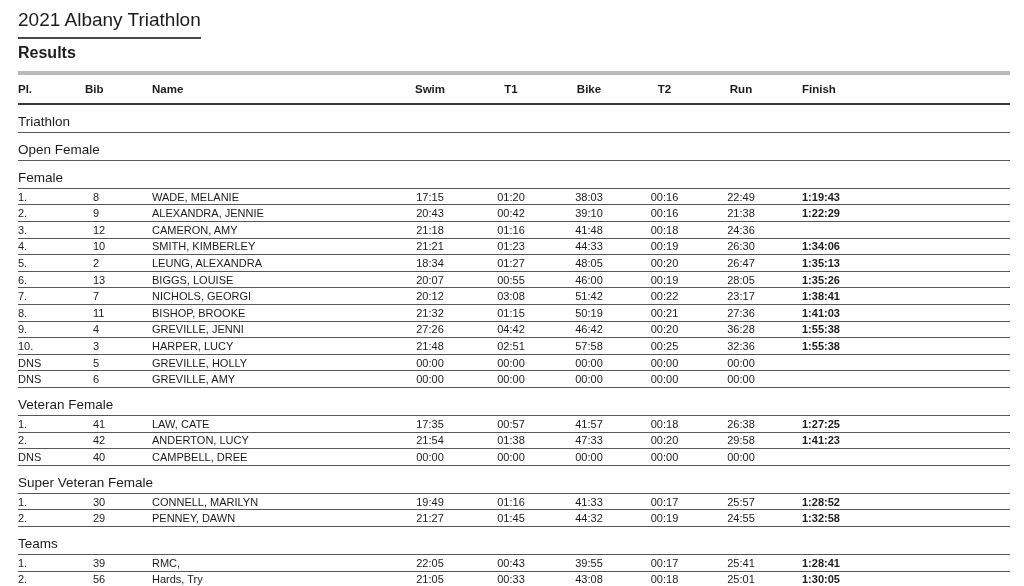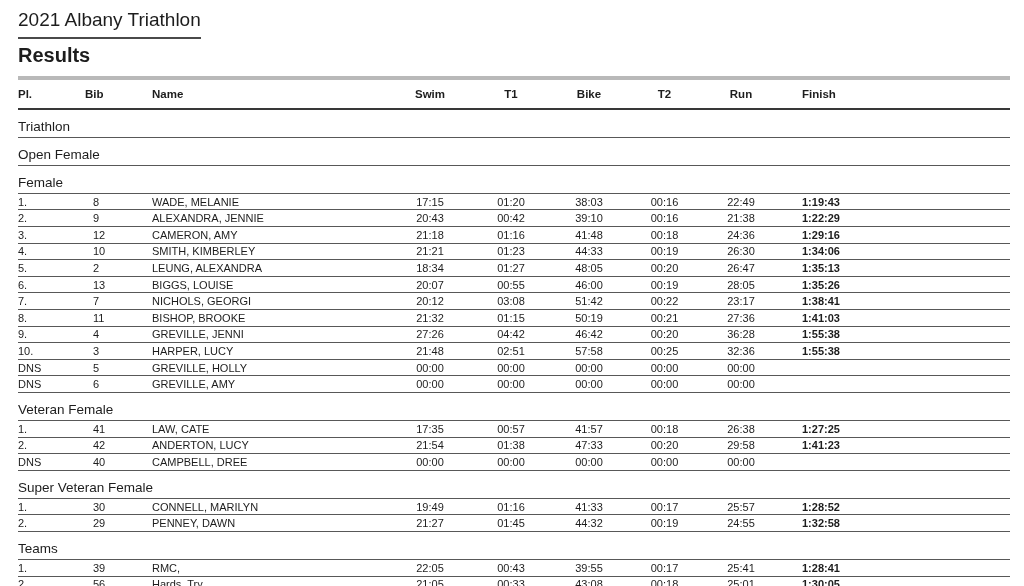--- a/index.html
+++ b/index.html
@@ -13,21 +13,21 @@
   .doc { padding: 9px 14px 0 18px; }
 
   .title {
     display: inline-block;
     font-size: 19px;
     line-height: 1.15;
     border-bottom: 2px solid #4a4a4a;
     padding-bottom: 6px;
   }
   .subtitle {
-    font-size: 20px;
+    font-size: 16px;
     font-weight: bold;
     margin: 5px 0 9px 0;
   }
 
   .results-table {
     width: 992px;
     border-top: 4px solid #b9b9b9;
   }
 
   .grid {
@@ -122,21 +122,20 @@
         </div>
         <div class="row grid">
           <span class="cell c-pl">3.</span>
           <span class="cell c-bib">12</span>
           <span class="cell c-name">CAMERON, AMY</span>
           <span class="cell c-num">21:18</span>
           <span class="cell c-num">01:16</span>
           <span class="cell c-num">41:48</span>
           <span class="cell c-num">00:18</span>
           <span class="cell c-num">24:36</span>
-          <span class="cell c-finish">1:29:16</span>
         </div>
         <div class="row grid">
           <span class="cell c-pl">4.</span>
           <span class="cell c-bib">10</span>
           <span class="cell c-name">SMITH, KIMBERLEY</span>
           <span class="cell c-num">21:21</span>
           <span class="cell c-num">01:23</span>
           <span class="cell c-num">44:33</span>
           <span class="cell c-num">00:19</span>
           <span class="cell c-num">26:30</span>

